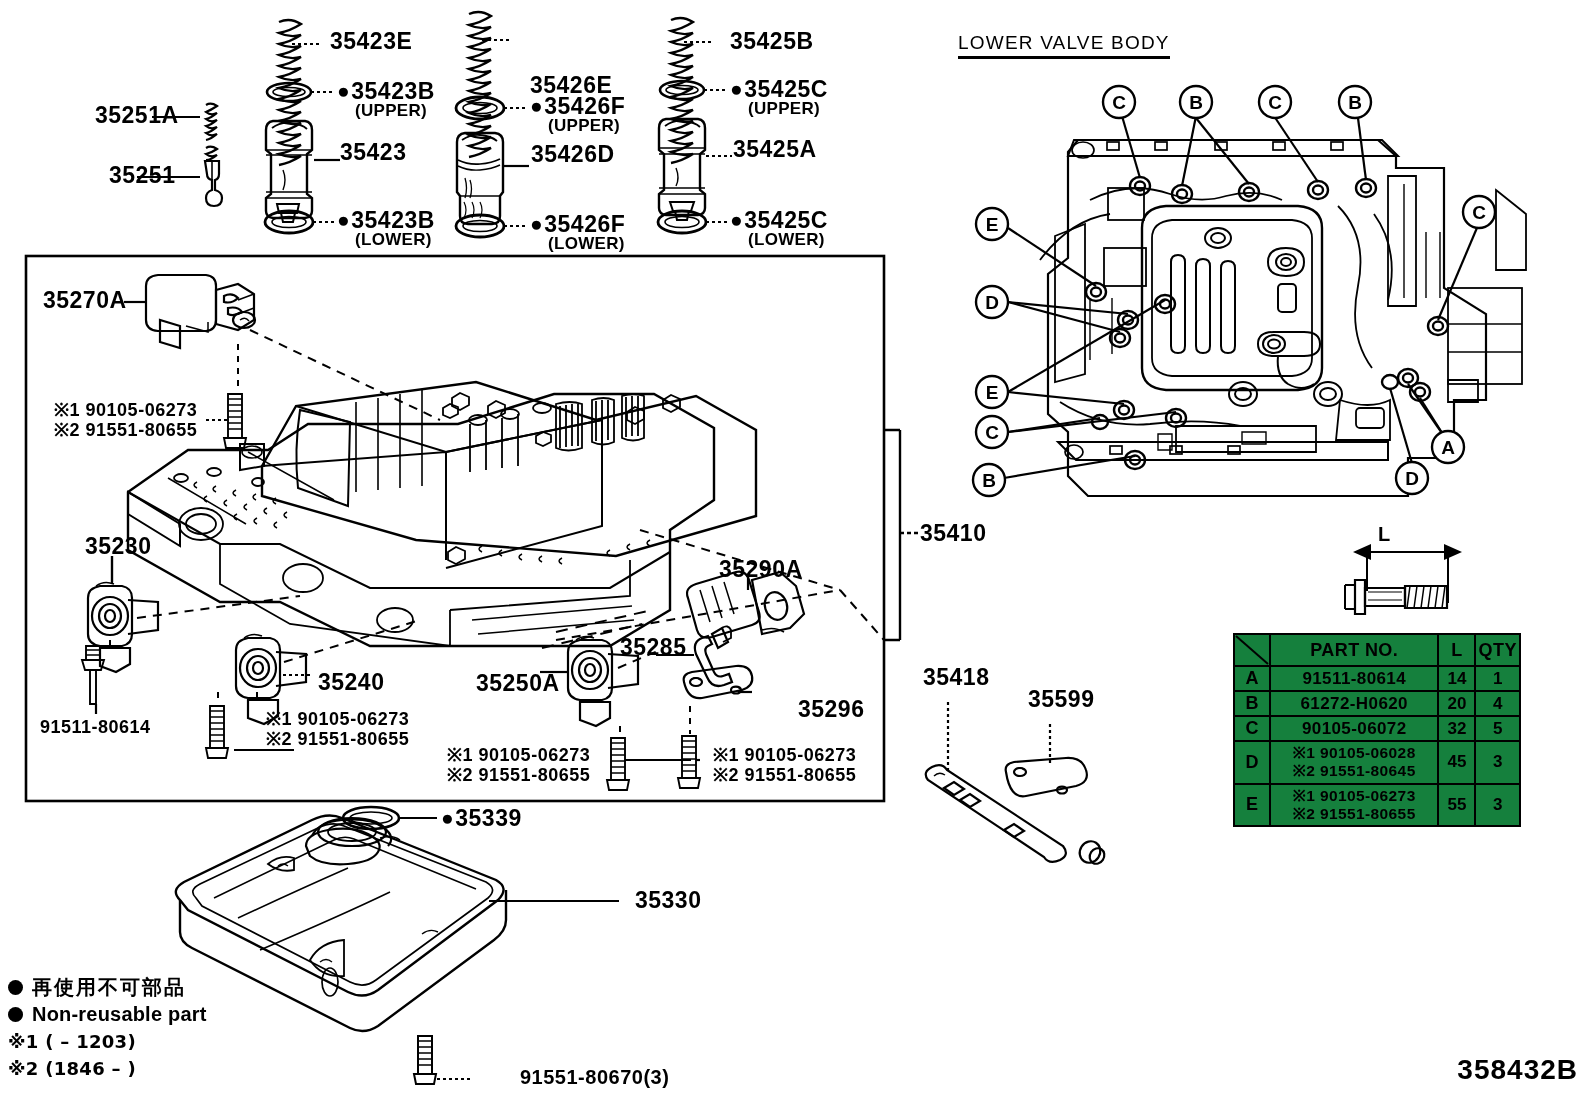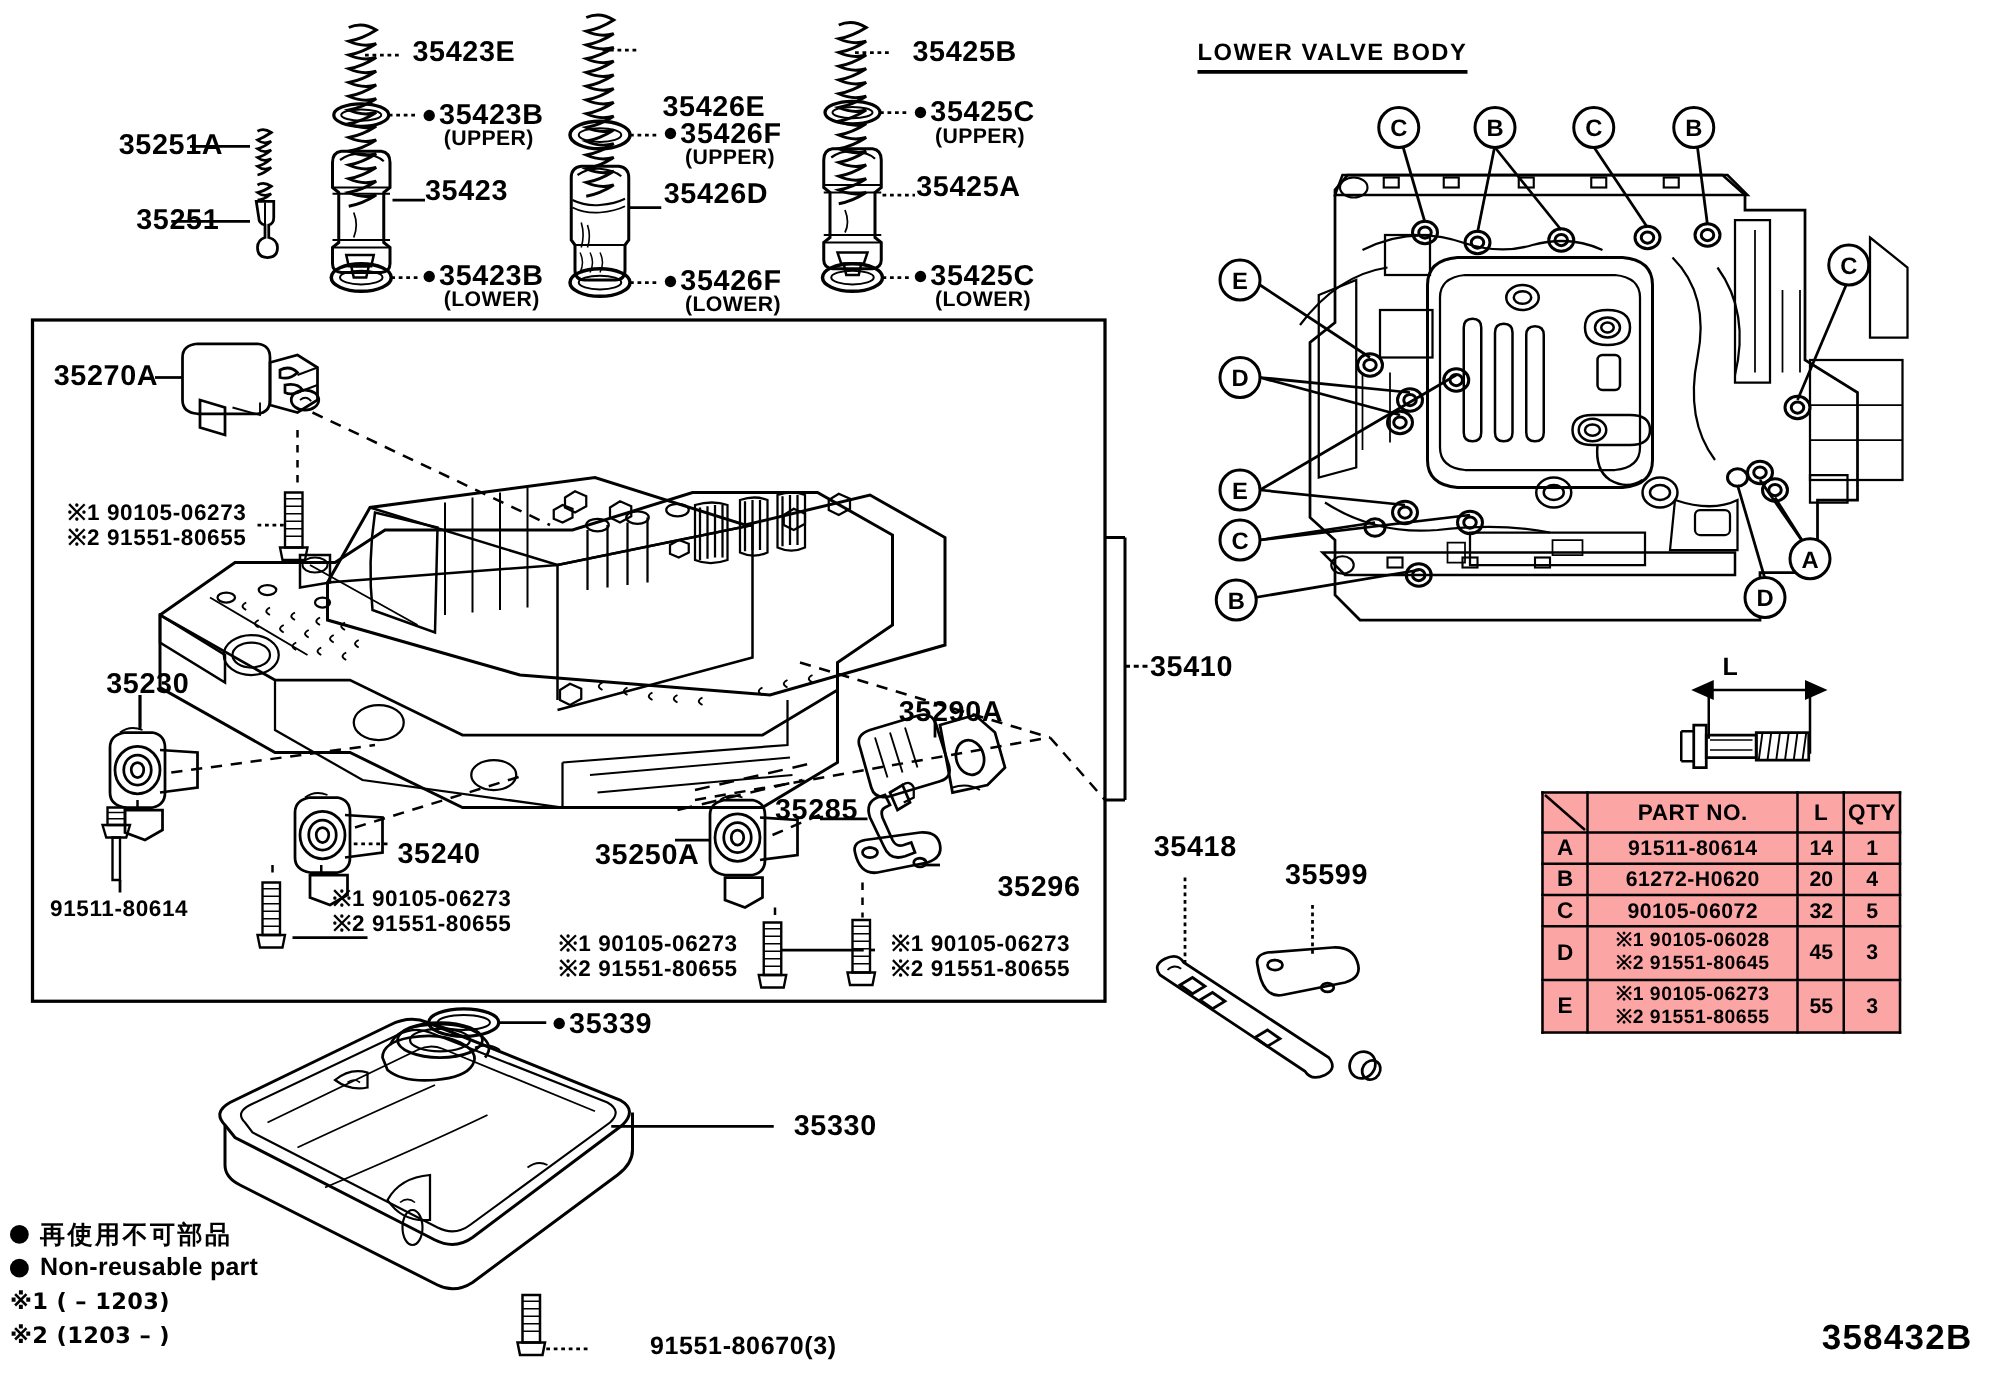--- a/index.html
+++ b/index.html
@@ -38,21 +38,21 @@
 
   svg.art { position: absolute; left: 0; top: 0; overflow: visible; }
 
   
   #parts-table {
     position: absolute;
     left: 1233px; top: 633px;
     width: 288px;
     border-collapse: collapse;
     font-weight: bold;
-    background: #fca5a5;
+    background: #15803d;
   }
   #parts-table td, #parts-table th {
     border: 2px solid #000;
     text-align: center;
     font-family: "Liberation Sans", sans-serif;
     padding: 1px 2px;
     color: #000;
     font-size: 17px;
     font-weight: bold;
   }
@@ -77,21 +77,21 @@
   .legend .en { font-size: 20px; font-weight: bold; letter-spacing: 0.2px; }
   .legend .note { font-size: 18px; font-weight: bold; letter-spacing: 0.3px; }
   .kome { font-family: "DejaVu Sans", sans-serif; }
 
   #doc-code {
     position: absolute; right: 14px; bottom: 13px;
     font-size: 28px; font-weight: bold; letter-spacing: 1px;
   }
   #lvb-title {
     position: absolute; left: 958px; top: 32px;
-    font-size: 19px; font-weight: bold; letter-spacing: 1.2px;
+    font-size: 19px; font-weight: normal; letter-spacing: 1.2px;
     border-bottom: 3px solid #000; padding-bottom: 2px; text-align: center;
   }
 </style>
 </head>
 <body>
 
 <div id="stage">
 
   <svg class="art" width="1592" height="1099" viewBox="0 0 1592 1099">
     <defs>
@@ -818,19 +818,19 @@
       <span class="jp">再使用不可部品</span>
     </div>
     <div class="row">
       <span class="bullet"></span>
       <span class="en">Non-reusable part</span>
     </div>
     <div class="row">
       <span class="note kome">※1 (          – 1203)</span>
     </div>
     <div class="row">
-      <span class="note kome">※2 (1203 –          )</span>
+      <span class="note kome">※2 (1846 –          )</span>
     </div>
   </div>
 
   <div id="doc-code">358432B</div>
 
 </div>
 
 </body></html>

